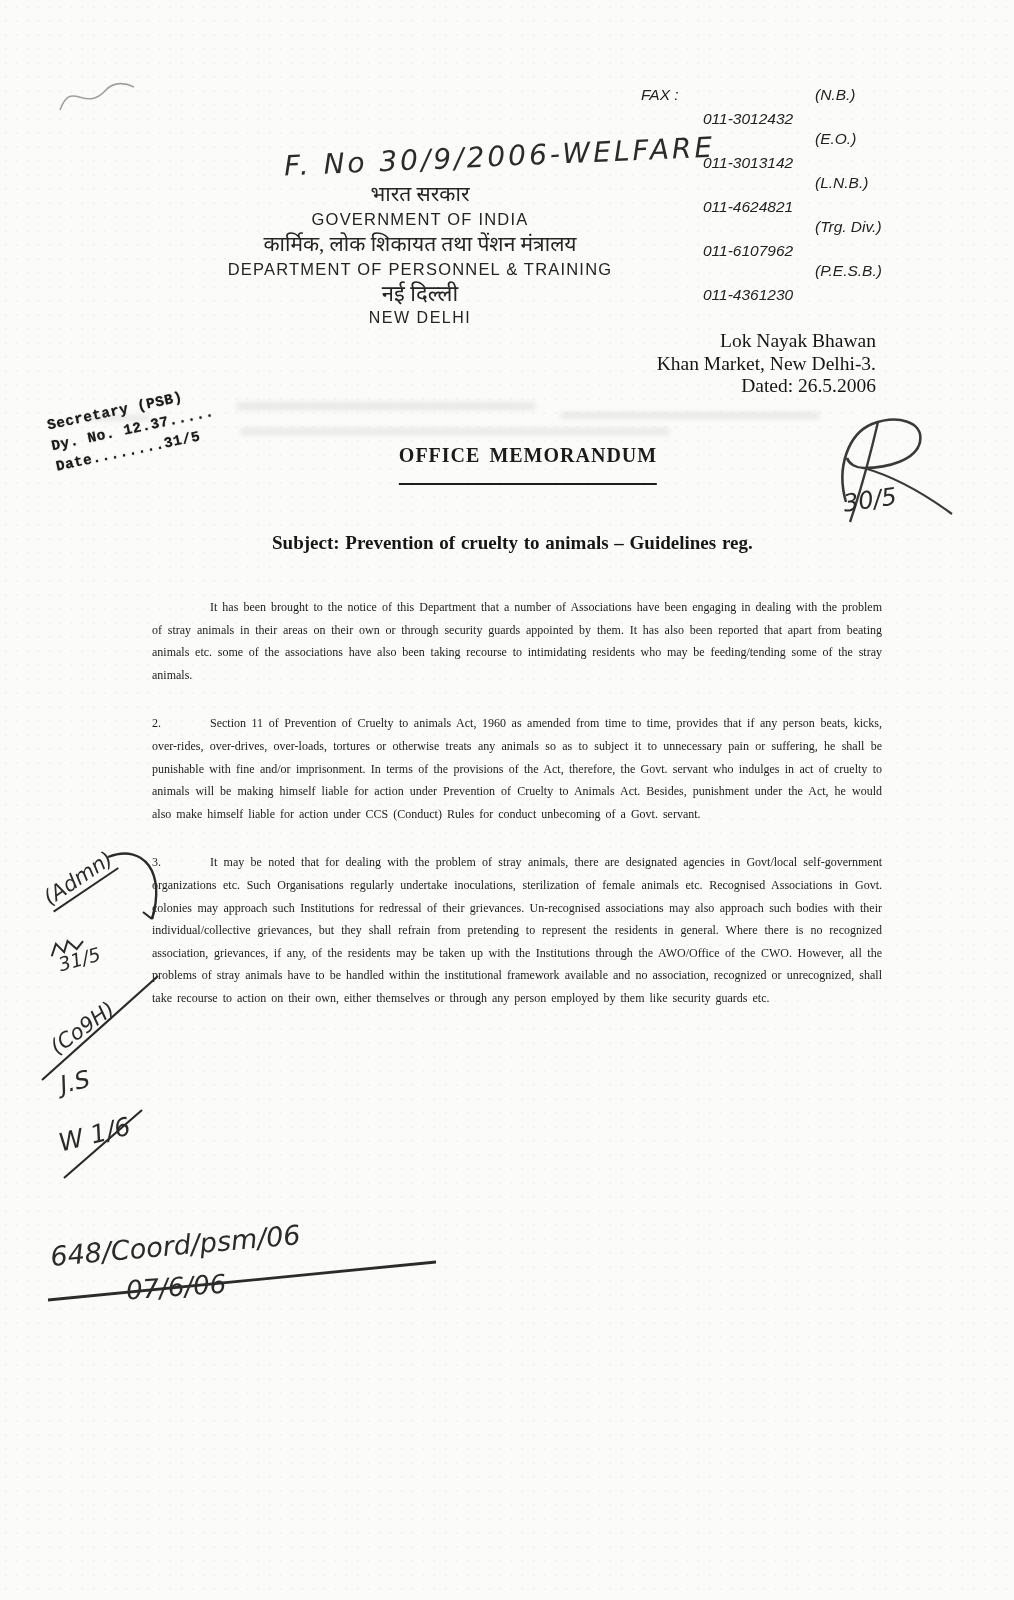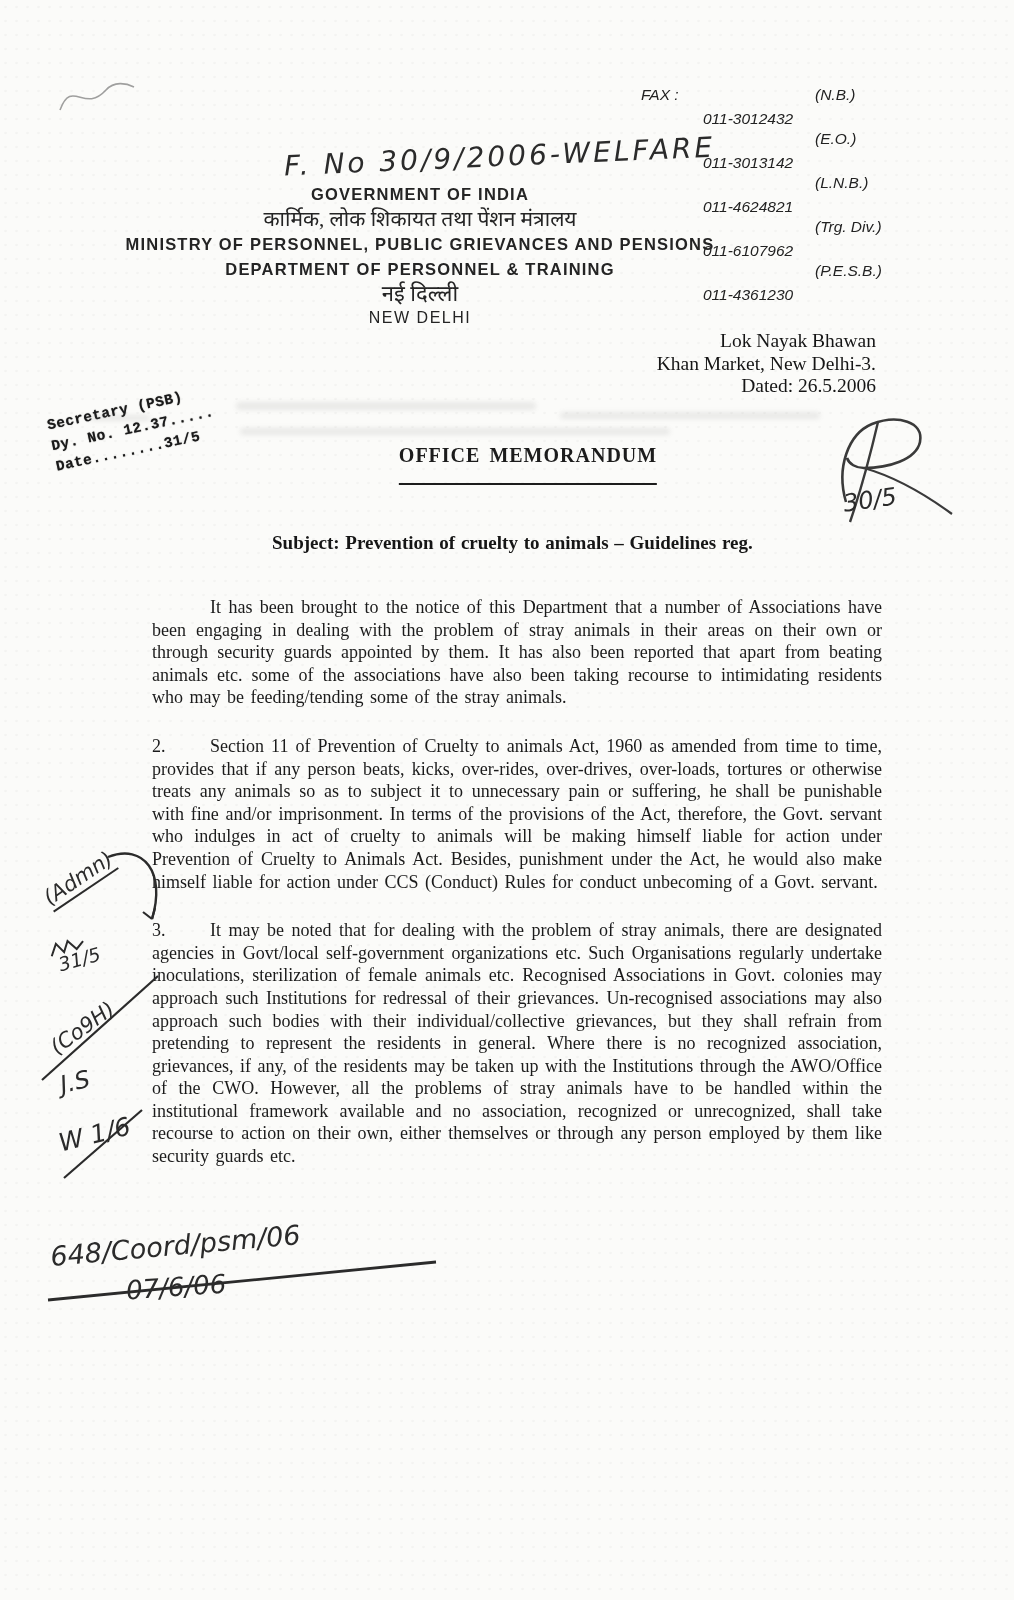--- a/index.html
+++ b/index.html
@@ -13,42 +13,42 @@
     color:#1c1c1c;
   }
   
   .fax{position:absolute;left:641px;top:85px;display:flex;gap:8px;
        font-family:"Liberation Sans", sans-serif;font-size:15.5px;line-height:20px;color:#222;font-style:italic;}
   .fax-label{width:54px;}
   .fax-row{display:flex;}
   .fax-num{display:inline-block;width:112px;margin-top:24px;}
   .letterhead{position:absolute;left:10px;top:182px;width:820px;text-align:center;color:#242424;}
   .lh-hi{font-size:21px;line-height:24px;margin-bottom:1px;font-family:"Liberation Serif",serif;}
-  .lh-en{font-family:"Liberation Sans", sans-serif;font-size:16.5px;line-height:24px;letter-spacing:1.2px;margin-bottom:1px;font-weight:bold;}
+  .lh-en{font-family:"Liberation Sans", sans-serif;font-size:16.5px;line-height:24px;letter-spacing:1.2px;margin-bottom:1px;}
   .lh-city-hi{font-size:22px;line-height:23px;}
   .lh-city-en{font-family:Liberation Sans, sans-serif;font-size:16px;line-height:23px;letter-spacing:1.5px;}
   .address{position:absolute;right:138px;top:330px;text-align:right;font-size:19.5px;line-height:22.5px;color:#151515;}
   
   .stamp{
     position:absolute;left:50px;top:398px;
     font-family:"Liberation Mono", monospace;font-weight:bold;
     font-size:14.5px;line-height:21px;color:#1a1a1a;
     transform:rotate(-12deg);letter-spacing:0.5px;
     text-shadow:0 0 1px rgba(20,20,20,.7);
   }
   
   .om-title{
     position:absolute;left:528px;top:444px;transform:translateX(-50%);
     font-size:20px;font-weight:bold;letter-spacing:1px;word-spacing:3px;
     border-bottom:2.5px solid #1c1c1c;padding-bottom:16px;white-space:nowrap;
   }
   .subject{position:absolute;left:272px;top:532px;font-size:19px;font-weight:bold;word-spacing:1px;color:#161616;}
   
   .bodytext{position:absolute;left:152px;top:596px;width:730px;
-    font-size:18px;line-height:22.6px;text-align:justify;word-spacing:2px;color:#1b1b1b;}
+    font-size:12px;line-height:22.6px;text-align:justify;word-spacing:2px;color:#1b1b1b;}
   .bodytext p{margin:0 0 26px 0;}
   .pnum{display:inline-block;width:58px;}
   
   .hw{font-family:"DejaVu Sans", sans-serif;font-style:italic;color:#2b2b2b;}
   .file-no{position:absolute;left:284px;top:140px;font-size:28px;letter-spacing:3px;transform:rotate(-2.5deg);white-space:nowrap;}
   .sig-date{position:absolute;left:843px;top:486px;font-size:24px;transform:rotate(-8deg);}
   .sig-svg{position:absolute;left:816px;top:410px;}
   .mn{position:absolute;white-space:nowrap;}
   .mn-admn{left:40px;top:866px;font-size:21px;transform:rotate(-34deg);border-bottom:2px solid #2b2b2b;padding-bottom:1px;}
   .mn-arrow{position:absolute;left:100px;top:843px;}
@@ -101,23 +101,23 @@
       <div class="fax-row">
         <span class="fax-num">011-4361230</span>
         <span class="fax-unit">(P.E.S.B.)</span>
       </div>
     </div>
   </div>
 
   <div class="hw file-no">F. No 30/9/2006-WELFARE</div>
 
   <div class="letterhead">
+    <div class="lh-hi">भारत सरकार</div>
     <div class="lh-en">GOVERNMENT OF INDIA</div>
     <div class="lh-hi">कार्मिक, लोक शिकायत तथा पेंशन मंत्रालय</div>
-    <div class="lh-en">MINISTRY OF PERSONNEL, PUBLIC GRIEVANCES AND PENSIONS</div>
     <div class="lh-en">DEPARTMENT OF PERSONNEL &amp; TRAINING</div>
     <div class="lh-hi lh-city-hi">नई दिल्ली</div>
     <div class="lh-city-en">NEW DELHI</div>
   </div>
 
   <div class="address">
     <div>Lok Nayak Bhawan</div>
     <div>Khan Market, New Delhi-3.</div>
     <div>Dated: 26.5.2006</div>
   </div>

